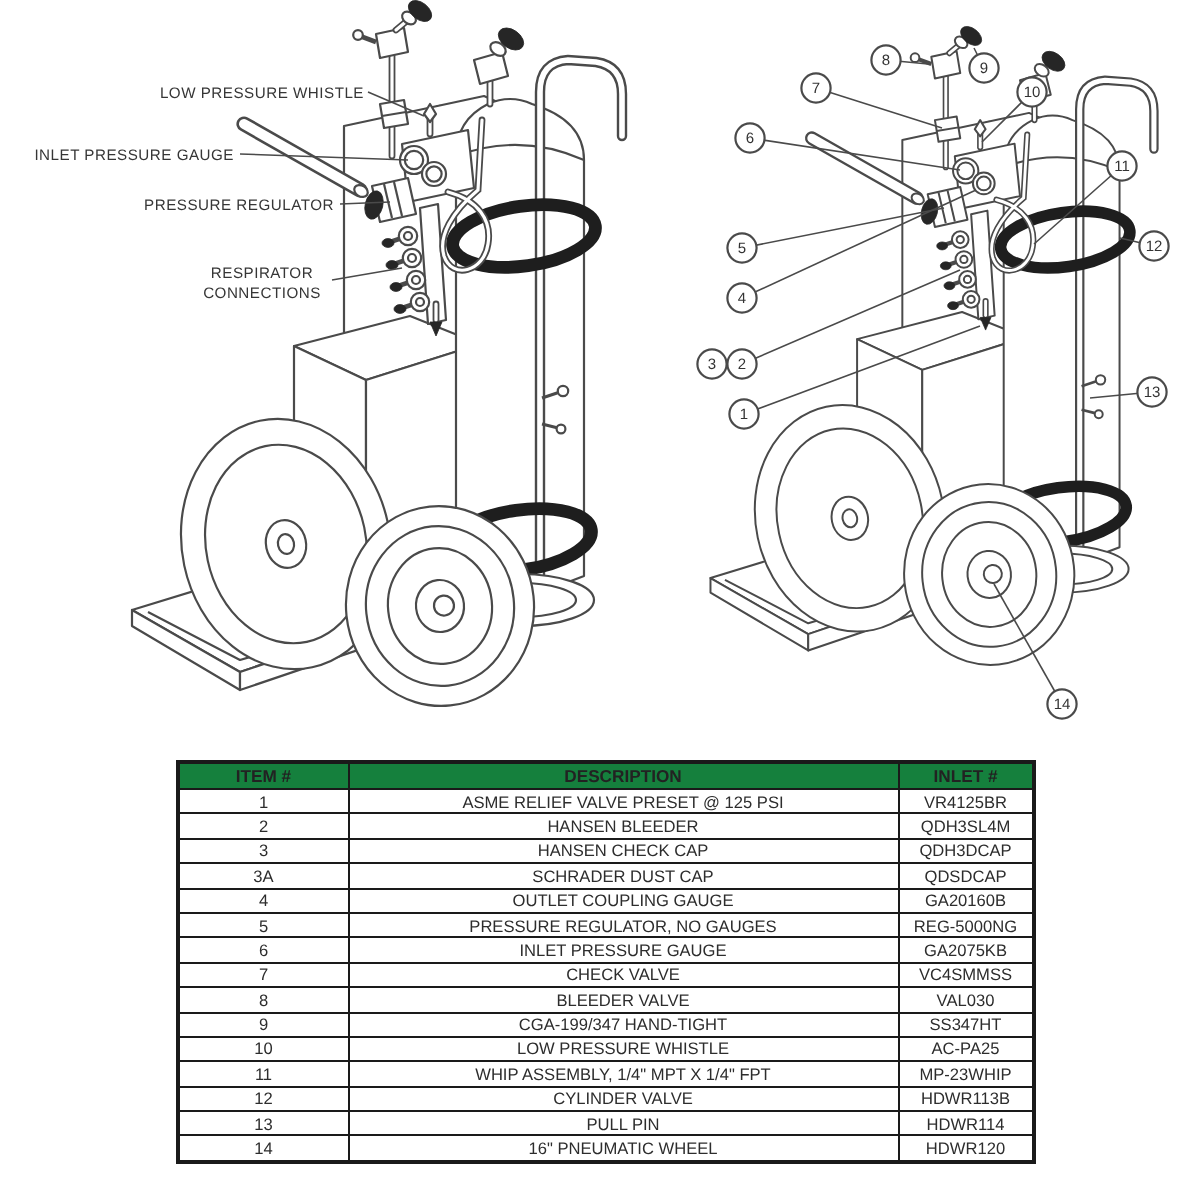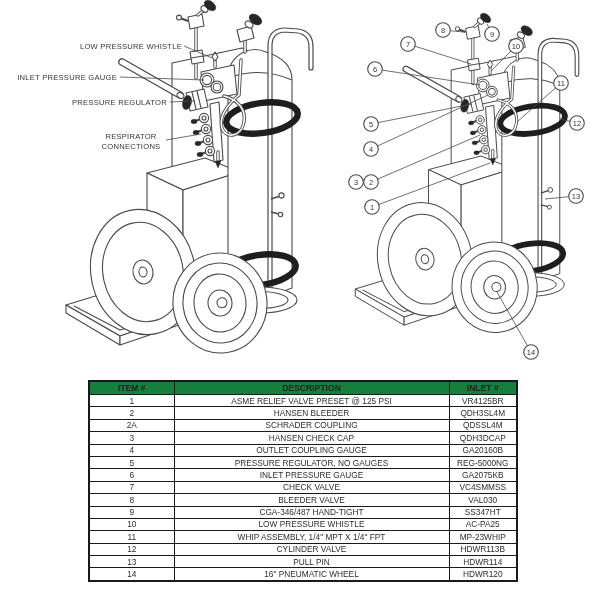--- a/index.html
+++ b/index.html
@@ -308,30 +308,30 @@
           <td>1</td>
           <td>ASME RELIEF VALVE PRESET @ 125 PSI</td>
           <td>VR4125BR</td>
         </tr>
     <tr>
           <td>2</td>
           <td>HANSEN BLEEDER</td>
           <td>QDH3SL4M</td>
         </tr>
     <tr>
-          <td>2A</td>
-          <td>SCHRADER COUPLING</td>
-          <td>QDSSL4M</td>
-        </tr>
-    <tr>
           <td>3</td>
           <td>HANSEN CHECK CAP</td>
           <td>QDH3DCAP</td>
         </tr>
     <tr>
+          <td>3A</td>
+          <td>SCHRADER DUST CAP</td>
+          <td>QDSDCAP</td>
+        </tr>
+    <tr>
           <td>4</td>
           <td>OUTLET COUPLING GAUGE</td>
           <td>GA20160B</td>
         </tr>
     <tr>
           <td>5</td>
           <td>PRESSURE REGULATOR, NO GAUGES</td>
           <td>REG-5000NG</td>
         </tr>
     <tr>
@@ -344,21 +344,21 @@
           <td>CHECK VALVE</td>
           <td>VC4SMMSS</td>
         </tr>
     <tr>
           <td>8</td>
           <td>BLEEDER VALVE</td>
           <td>VAL030</td>
         </tr>
     <tr>
           <td>9</td>
-          <td>CGA-346/487 HAND-TIGHT</td>
+          <td>CGA-199/347 HAND-TIGHT</td>
           <td>SS347HT</td>
         </tr>
     <tr>
           <td>10</td>
           <td>LOW PRESSURE WHISTLE</td>
           <td>AC-PA25</td>
         </tr>
     <tr>
           <td>11</td>
           <td>WHIP ASSEMBLY, 1/4" MPT X 1/4" FPT</td>

